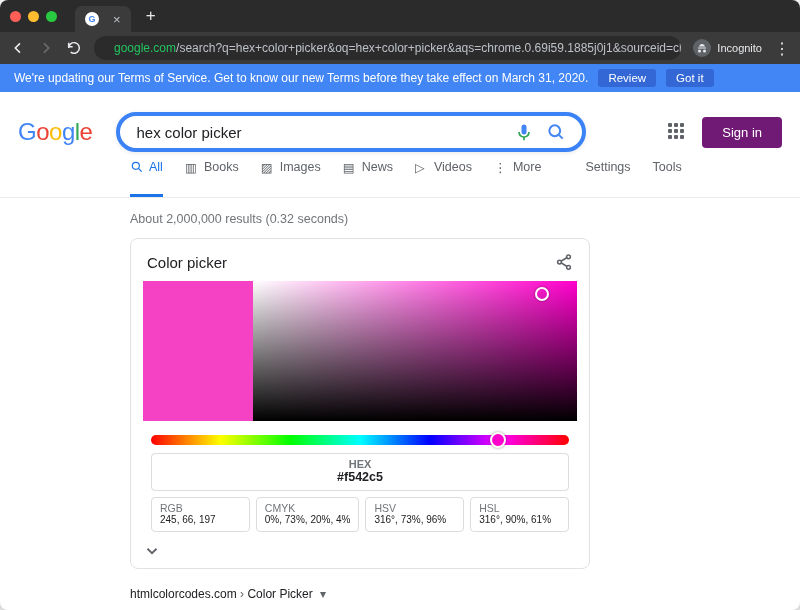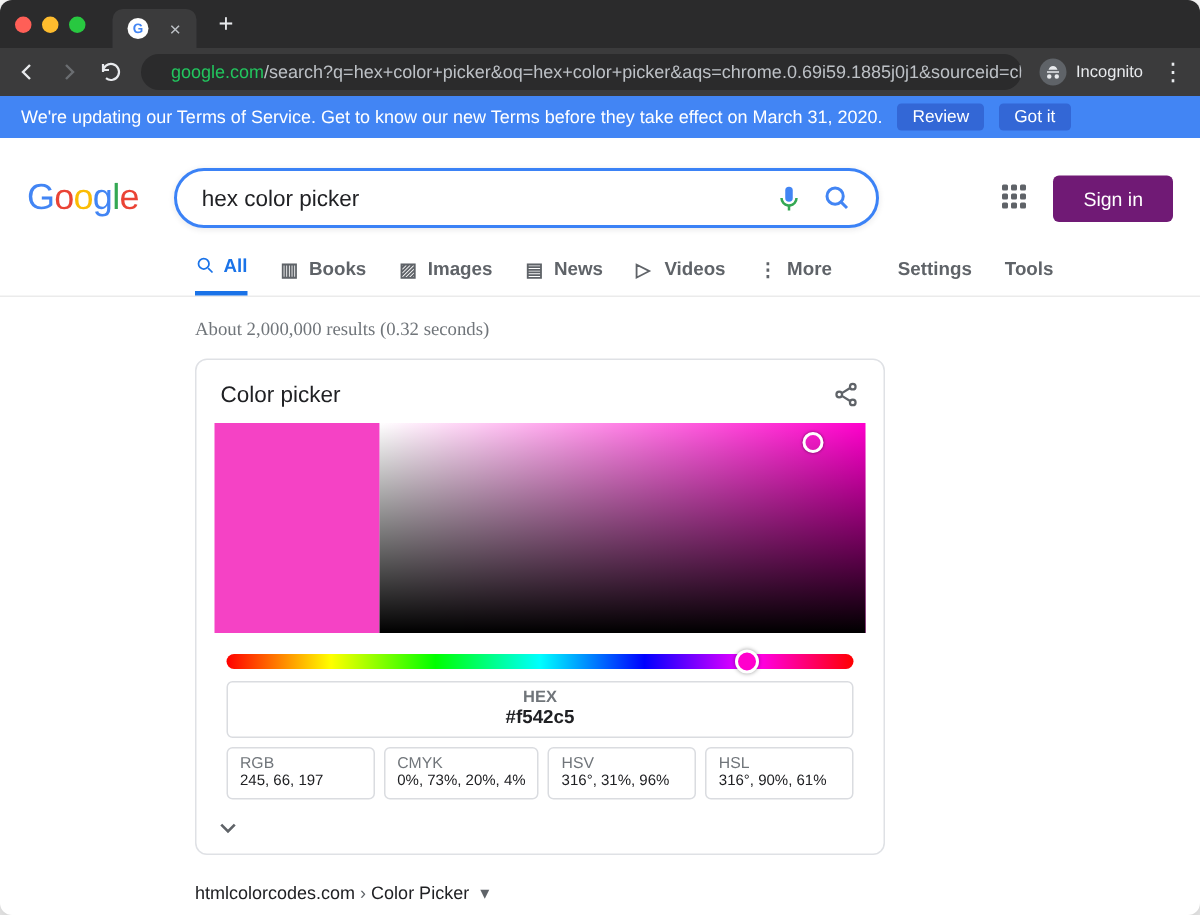--- a/index.html
+++ b/index.html
@@ -23,35 +23,35 @@
   .incog { display:flex; align-items:center; gap:6px; color:#e8eaed; font-size:11px;}
   .incog-ico { width:18px; height:18px; border-radius:50%; background:#5f6368; display:flex; align-items:center; justify-content:center; }
   
   .banner { background:#4285f4; color:#fff; font-size:12px; height:28px; display:flex; align-items:center; padding:0 14px; gap:10px; }
   .banner .msg { flex:0 0 auto; }
   .banner .btn { background:#3367d6; border-radius:3px; padding:3px 10px; cursor:pointer; font-size:11.5px; }
   
   .ghead { display:flex; align-items:center; padding:20px 18px 0 18px; gap:24px; }
   .glogo { font-size:24px; font-weight:500; letter-spacing:-.5px; display:flex; }
   .glogo span:nth-child(1){color:#4285F4}.glogo span:nth-child(2){color:#EA4335}.glogo span:nth-child(3){color:#FBBC05}.glogo span:nth-child(4){color:#4285F4}.glogo span:nth-child(5){color:#34A853}.glogo span:nth-child(6){color:#EA4335}
-  .sbox { flex:1; max-width:470px; height:40px; border:2px solid #3b82f6; border-radius:22px; display:flex; align-items:center; padding:0 16px; gap:12px; box-shadow:0 1px 4px rgba(32,33,36,.1); }
+  .sbox { flex:1; max-width:470px; height:40px; border:4px solid #3b82f6; border-radius:22px; display:flex; align-items:center; padding:0 16px; gap:12px; box-shadow:0 1px 4px rgba(32,33,36,.1); }
   .sbox input { border:0; outline:0; flex:1; font-size:15px; color:#202124; background:transparent; }
   .sbox .mic { width:20px; height:20px; cursor:pointer; }
   .sbox .sicon { color:#4285f4; cursor:pointer; }
   .headright { margin-left:auto; display:flex; align-items:center; gap:16px; }
   .apps { width:18px; height:18px; display:grid; grid-template-columns:repeat(3,4px); grid-template-rows:repeat(3,4px); gap:2px; cursor:pointer;}
   .apps div{background:#5f6368;border-radius:1px;}
   .signin { background:#701a75; color:#fff; border:0; padding:8px 20px; border-radius:4px; font-size:13px; cursor:pointer; }
   
   .gtabs { display:flex; align-items:center; gap:22px; padding:0 0 0 130px; border-bottom:1px solid #ebebeb; height:38px; font-size:12.5px; color:#5f6368; margin-top:8px;}
-  .gtab { display:flex; align-items:center; gap:5px; height:100%; cursor:pointer;font-weight:bold; }
+  .gtab { display:flex; gap:5px; height:100%; cursor:pointer; }
   .gtab.active { color:#1a73e8; border-bottom:3px solid #1a73e8; }
   .gtab svg, .gtab .ico { width:14px; height:14px; }
   .gtabs .spacer { flex:1; }
-  .stats { color:#70757a; font-size:12.5px; padding:14px 0 12px 130px;font-family:Liberation Serif, serif; }
+  .stats { color:#70757a; font-size:12.5px; padding:14px 0 12px 130px; }
   
   .card { margin-left:130px; width:460px; border:1px solid #dfe1e5; border-radius:8px; padding:14px 12px 4px; }
   .card-head { display:flex; align-items:center; justify-content:space-between; padding:0 4px 10px; font-size:15px;}
   .share { cursor:pointer; }
   .picker-area { display:flex; height:140px; gap:0; }
   .swatch { width:110px; height:100%; background:#f542c5; }
   .sat-val { flex:1; position:relative; background:
      linear-gradient(to top, #000, rgba(0,0,0,0)),
      linear-gradient(to right, #fff, rgba(255,255,255,0)),
      #ff00cc; }
@@ -234,21 +234,21 @@
       <div class="fmt">
         <div>RGB</div>
         <div class="val">245, 66, 197</div>
       </div>
       <div class="fmt">
         <div>CMYK</div>
         <div class="val">0%, 73%, 20%, 4%</div>
       </div>
       <div class="fmt">
         <div>HSV</div>
-        <div class="val">316°, 31%, 96%</div>
+        <div class="val">316°, 73%, 96%</div>
       </div>
       <div class="fmt">
         <div>HSL</div>
         <div class="val">316°, 90%, 61%</div>
       </div>
     </div>
     <div class="expand">
       <svg viewBox="0 0 24 24" width="18" height="18" fill="none" stroke="#5f6368" stroke-width="2.4">
           <path d="M6 9l6 6 6-6"></path>
         </svg>

